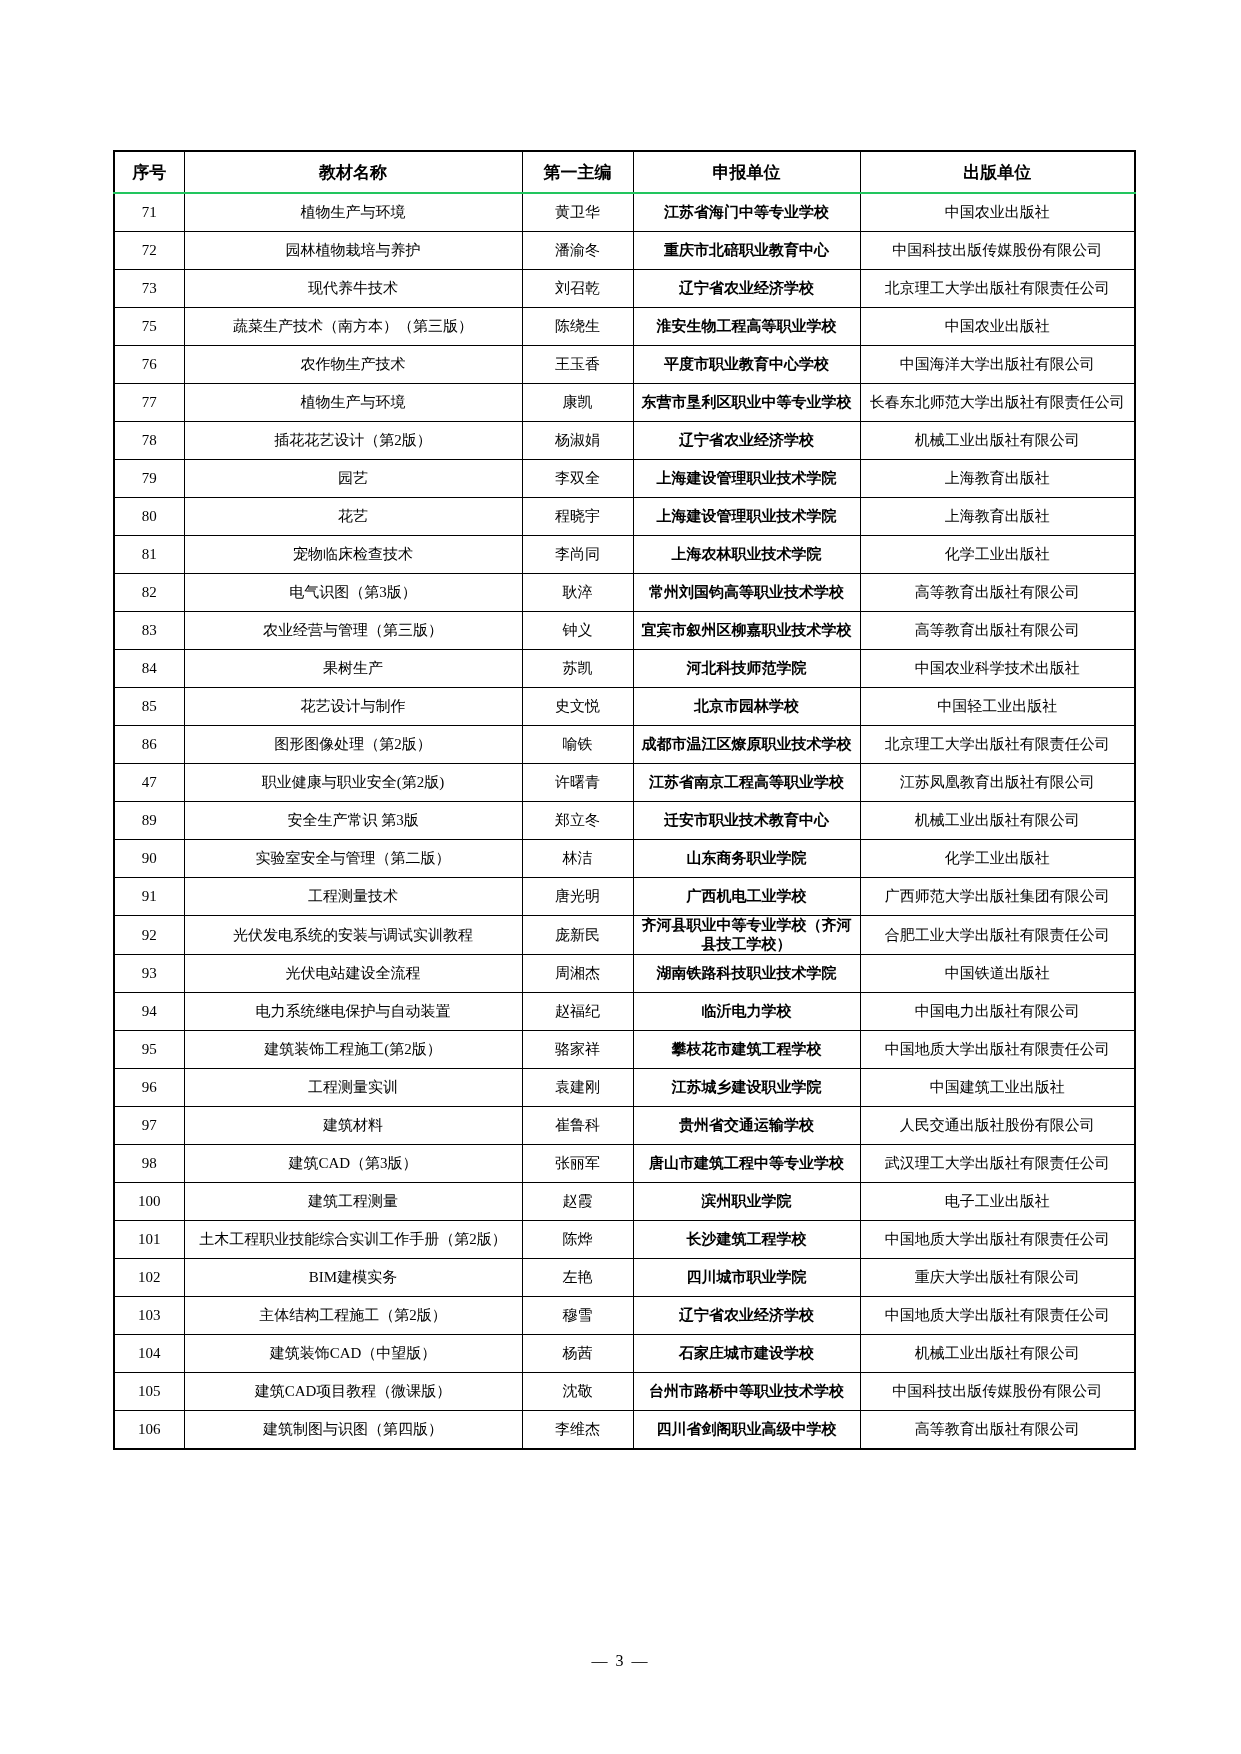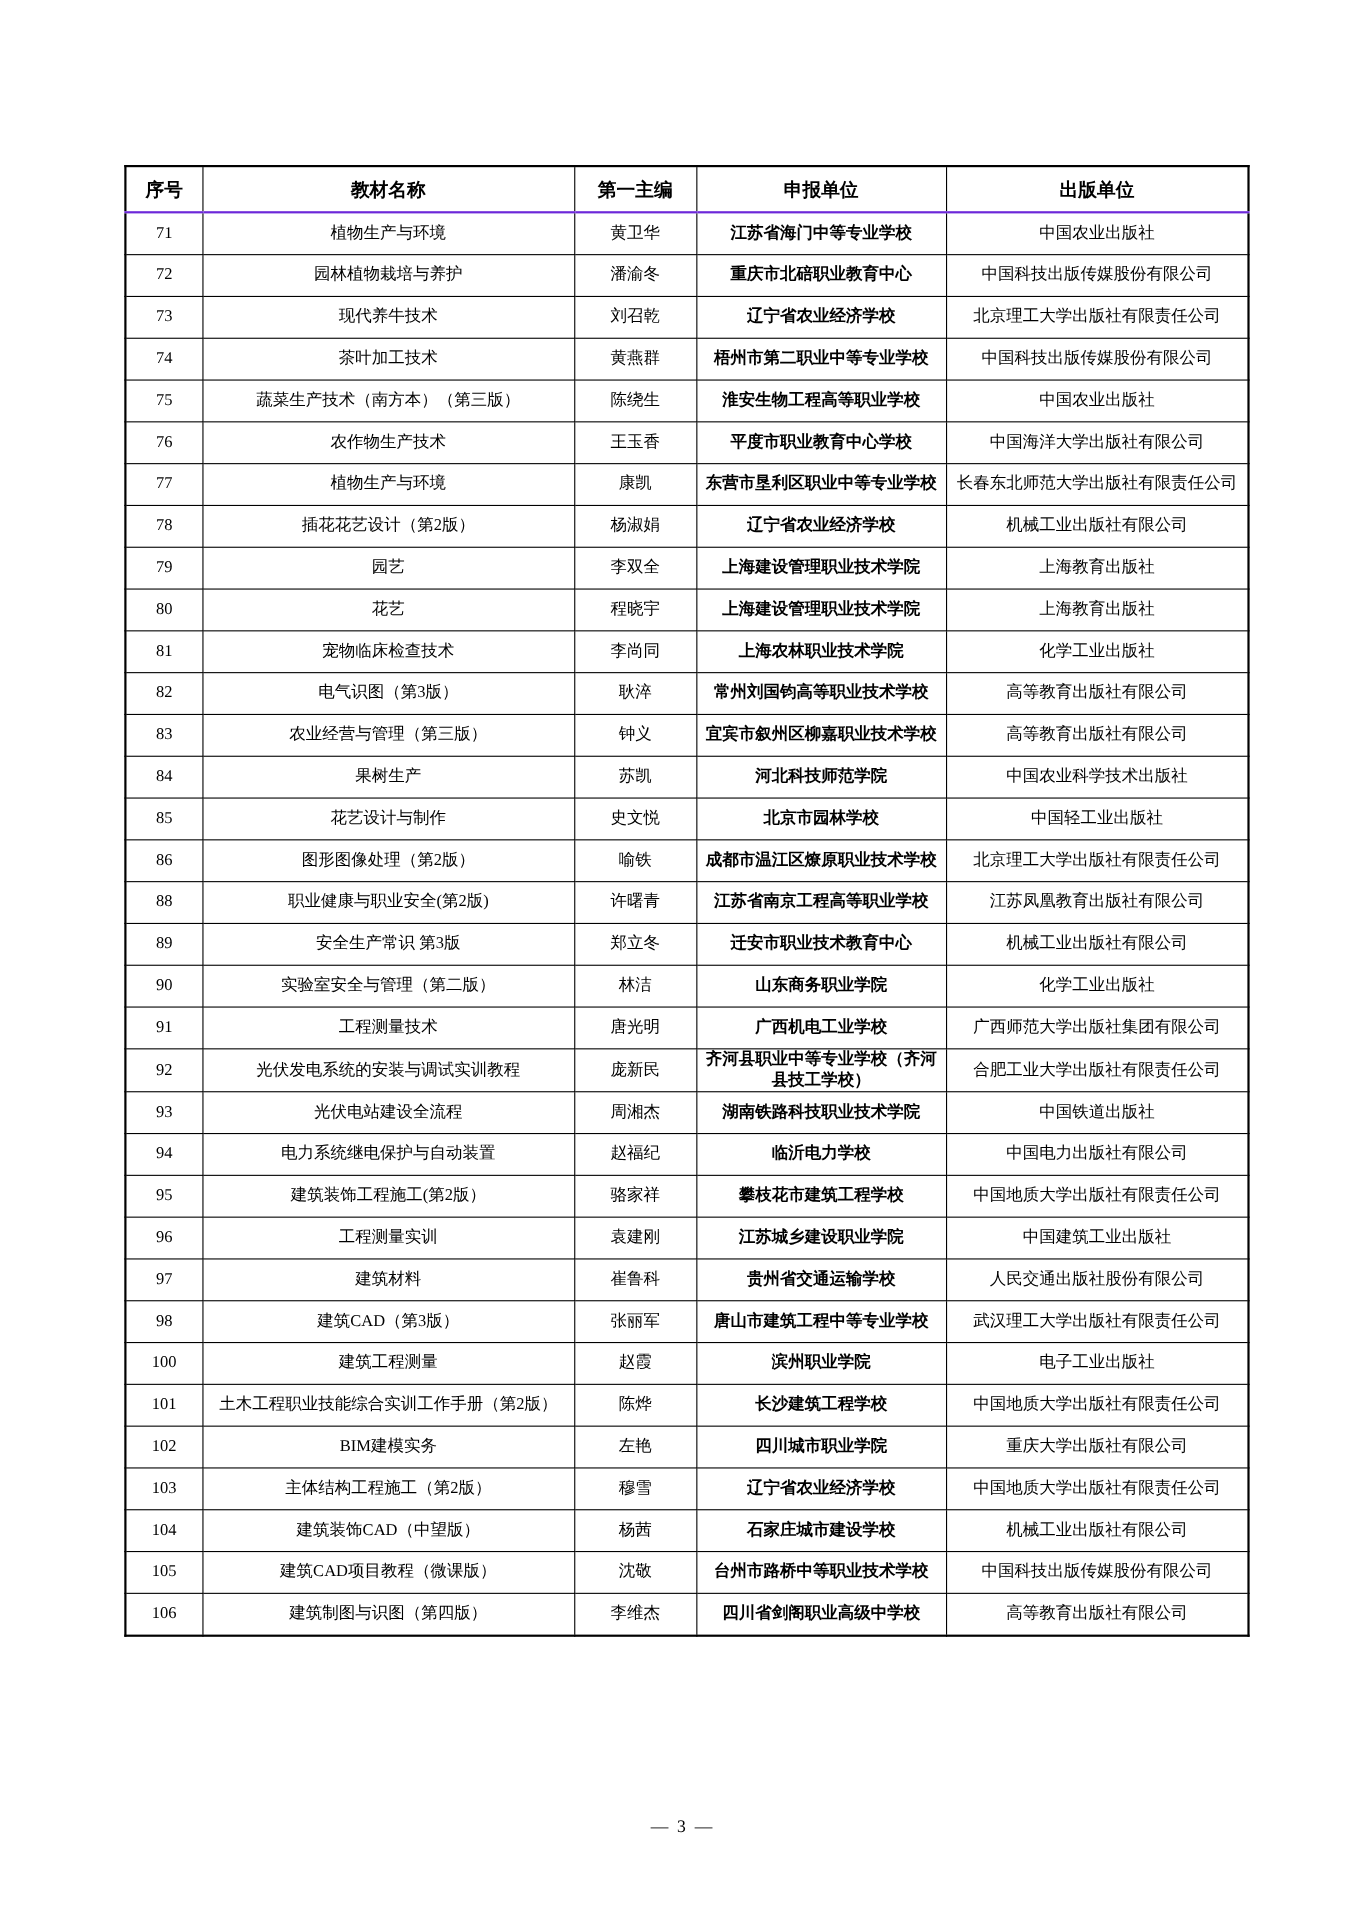--- a/index.html
+++ b/index.html
@@ -35,21 +35,21 @@
     text-align: center;
     vertical-align: middle;
     overflow: hidden;
     word-break: break-all;
   }
   table.doc-table th {
     height: 40px;
     font-family: "Liberation Sans", "DejaVu Sans", sans-serif;
     font-weight: bold;
     font-size: 17px;
-    border-bottom: 2px solid #6d28d9;
+    border-bottom: 2px solid #22c55e;
     padding: 0 2px;
   }
   table.doc-table td {
     height: 37px;
     font-size: 15px;
     line-height: 19px;
     padding: 0 4px;
   }
   td.cell-no { font-size: 15px; }
   td.cell-title { padding: 0 4px; }
@@ -106,27 +106,20 @@
     </tr>
 
     <tr>
       <td class="cell-no">73</td>
       <td class="cell-title">现代养牛技术</td>
       <td class="cell-editor">刘召乾</td>
       <td class="cell-applicant">辽宁省农业经济学校</td>
       <td class="cell-publisher">北京理工大学出版社有限责任公司</td>
     </tr>
 
-    <tr>
-      <td class="cell-no">74</td>
-      <td class="cell-title">茶叶加工技术</td>
-      <td class="cell-editor">黄燕群</td>
-      <td class="cell-applicant">梧州市第二职业中等专业学校</td>
-      <td class="cell-publisher">中国科技出版传媒股份有限公司</td>
-    </tr>
 
     <tr>
       <td class="cell-no">75</td>
       <td class="cell-title">蔬菜生产技术（南方本）（第三版）</td>
       <td class="cell-editor">陈绕生</td>
       <td class="cell-applicant">淮安生物工程高等职业学校</td>
       <td class="cell-publisher">中国农业出版社</td>
     </tr>
 
     <tr>
@@ -212,21 +205,21 @@
     <tr>
       <td class="cell-no">86</td>
       <td class="cell-title">图形图像处理（第2版）</td>
       <td class="cell-editor">喻铁</td>
       <td class="cell-applicant">成都市温江区燎原职业技术学校</td>
       <td class="cell-publisher">北京理工大学出版社有限责任公司</td>
     </tr>
 
 
     <tr>
-      <td class="cell-no">88</td>
+      <td class="cell-no">47</td>
       <td class="cell-title">职业健康与职业安全(第2版)</td>
       <td class="cell-editor">许曙青</td>
       <td class="cell-applicant">江苏省南京工程高等职业学校</td>
       <td class="cell-publisher">江苏凤凰教育出版社有限公司</td>
     </tr>
 
     <tr>
       <td class="cell-no">89</td>
       <td class="cell-title">安全生产常识 第3版</td>
       <td class="cell-editor">郑立冬</td>

